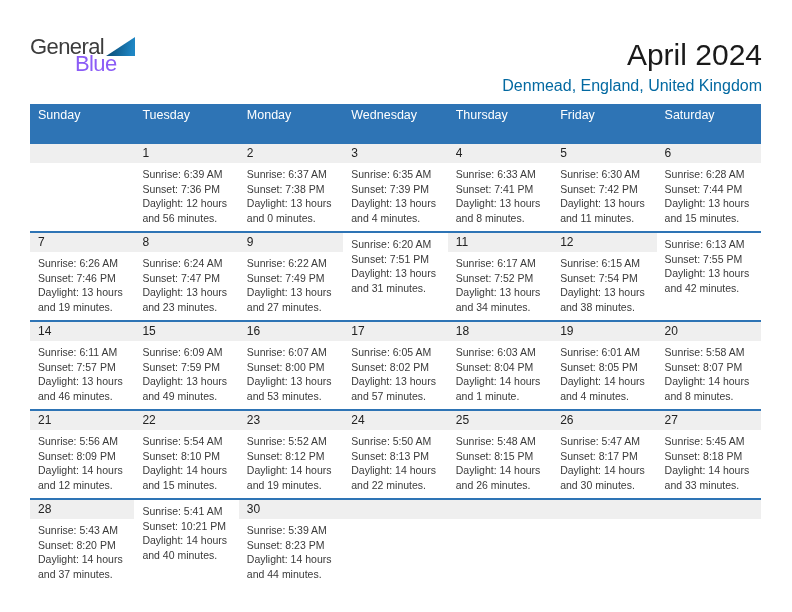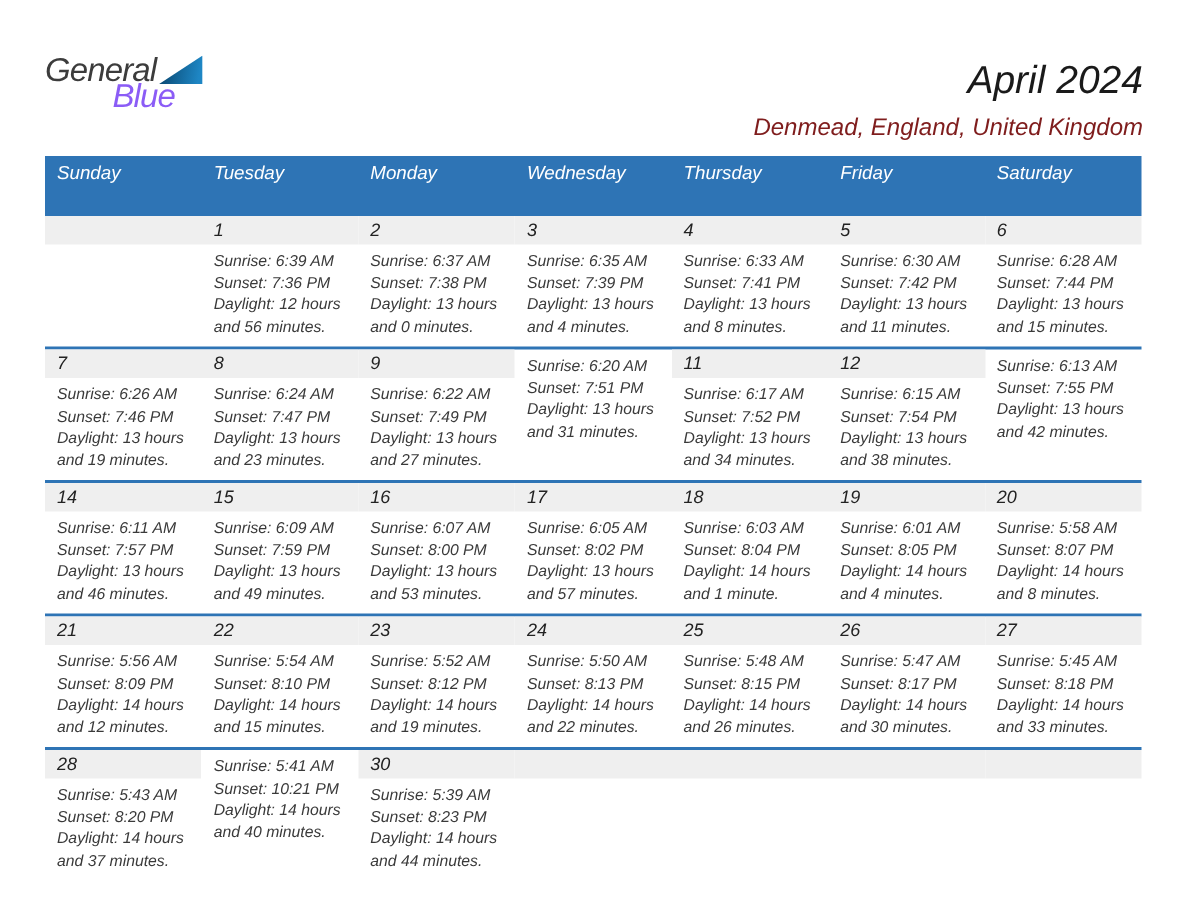--- a/index.html
+++ b/index.html
@@ -1,30 +1,30 @@
 <!DOCTYPE html>
 <html><head>
 <meta charset="utf-8">
 <style>
   html,body{margin:0;padding:0;background:#ffffff;}
   body{font-family:"Liberation Sans", sans-serif; -webkit-font-smoothing:antialiased;}
-  .page{position:relative;width:792px;height:612px;background:#fff;overflow:hidden;font-style:italic;}
+  .page{position:relative;width:792px;height:612px;background:#fff;overflow:hidden;}
 
   
   .logo{position:absolute;left:30px;top:36px;}
   .logo-row{display:flex;align-items:flex-end;}
   .logo-general{font-size:22px;color:#3c3c3c;letter-spacing:-0.6px;line-height:22px;}
   .tri{width:29px;height:19px;margin-left:2px;margin-bottom:2px;
        background:linear-gradient(100deg,#0a4a74 10%,#1e86c4 90%);
        clip-path:polygon(0 100%,100% 0,100% 100%);}
   .logo-blue{font-size:22px;color:#8b5cf6;letter-spacing:-0.6px;line-height:20px;margin:-4px 0 0 45px;}
 
   
-  .title{position:absolute;top:38px;right:30px;font-size:26px;color:#1a1a1a;text-align:right;}
-  .subtitle{position:absolute;top:77px;right:30px;font-size:16px;color:#7f1d1d;text-align:center;}
+  .title{position:absolute;top:38px;right:30px;font-size:30px;color:#1a1a1a;text-align:right;}
+  .subtitle{position:absolute;top:77px;right:30px;font-size:16px;color:#0369a1;text-align:center;}
 
   
   .calendar{position:absolute;left:30px;top:104px;width:731px;}
   .weekday-row{display:grid;grid-template-columns:repeat(7,1fr);background:#2e74b5;height:40px;}
   .weekday-cell{color:#ffffff;font-size:12.5px;line-height:22px;padding-left:8px;overflow:hidden;}
   .week{display:grid;grid-template-columns:repeat(7,1fr);min-height:87px;background:#ffffff;}
   .week + .week{border-top:2px solid #2e74b5;}
   .day-cell{overflow:visible;}
   .day-num{height:19px;background:#efefef;font-size:12px;line-height:19px;color:#222222;padding-left:8px;}
   .day-body{padding:4px 2px 0 8px;font-size:10.5px;line-height:14.5px;color:#3a3a3a;}

